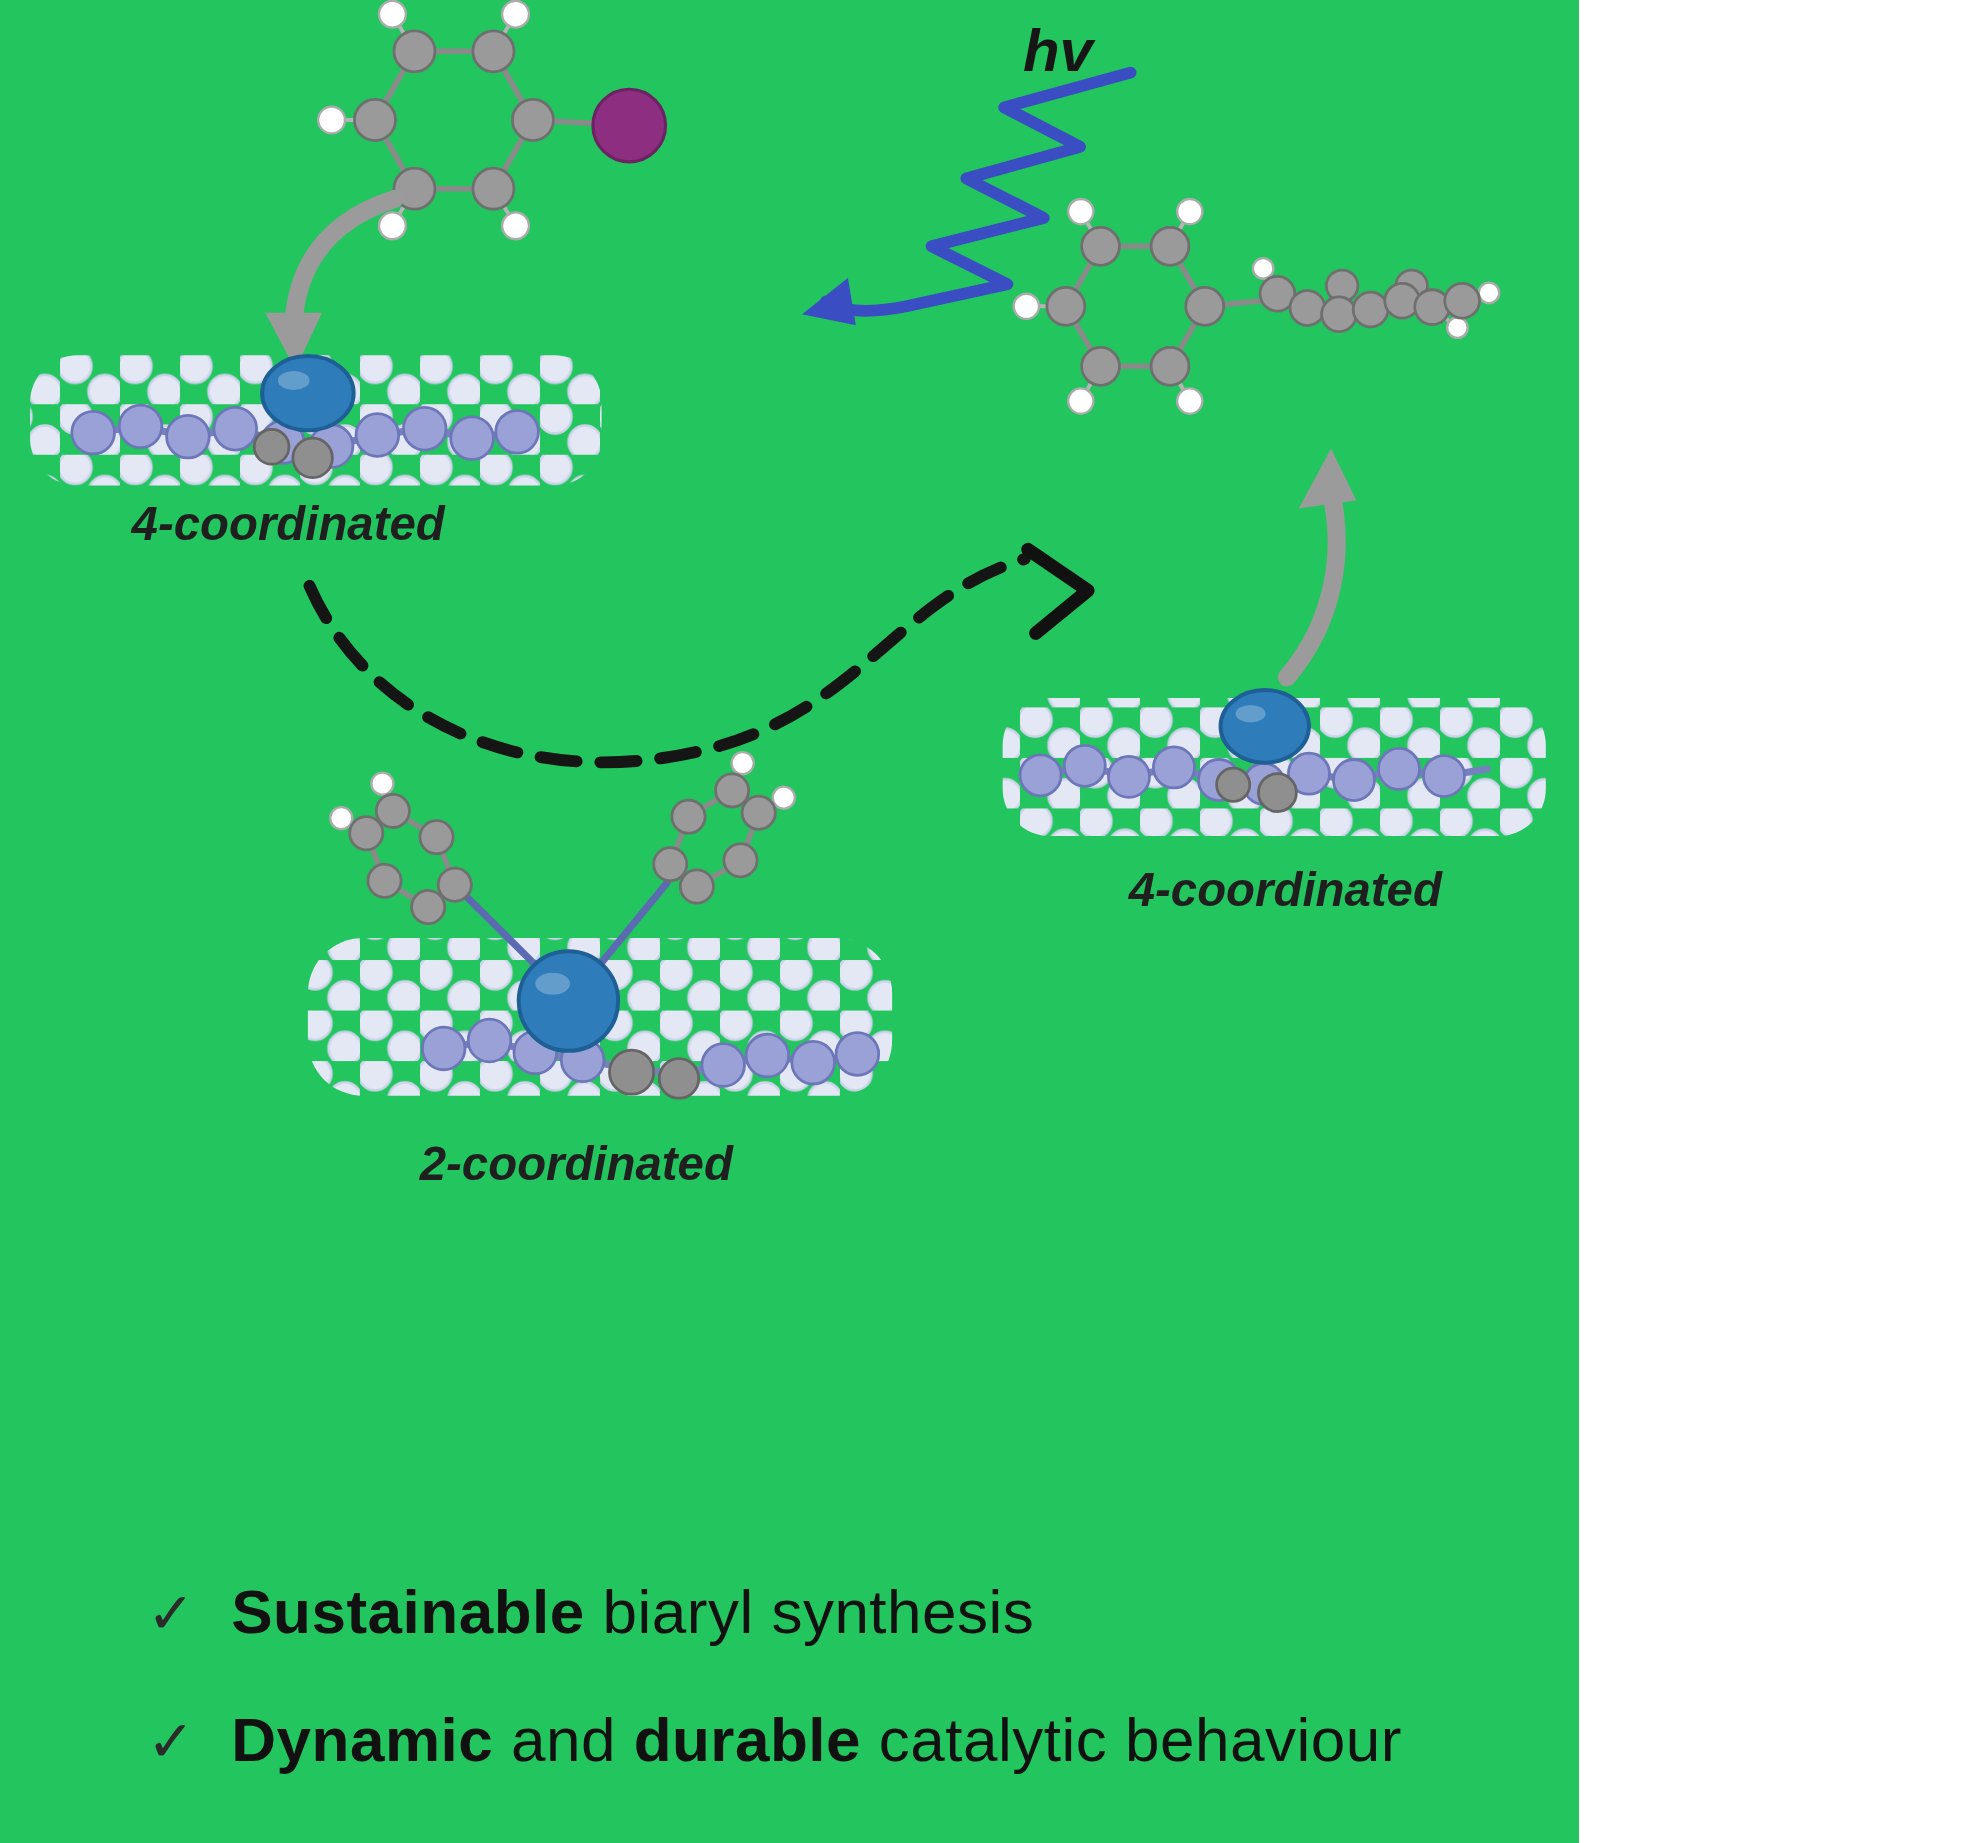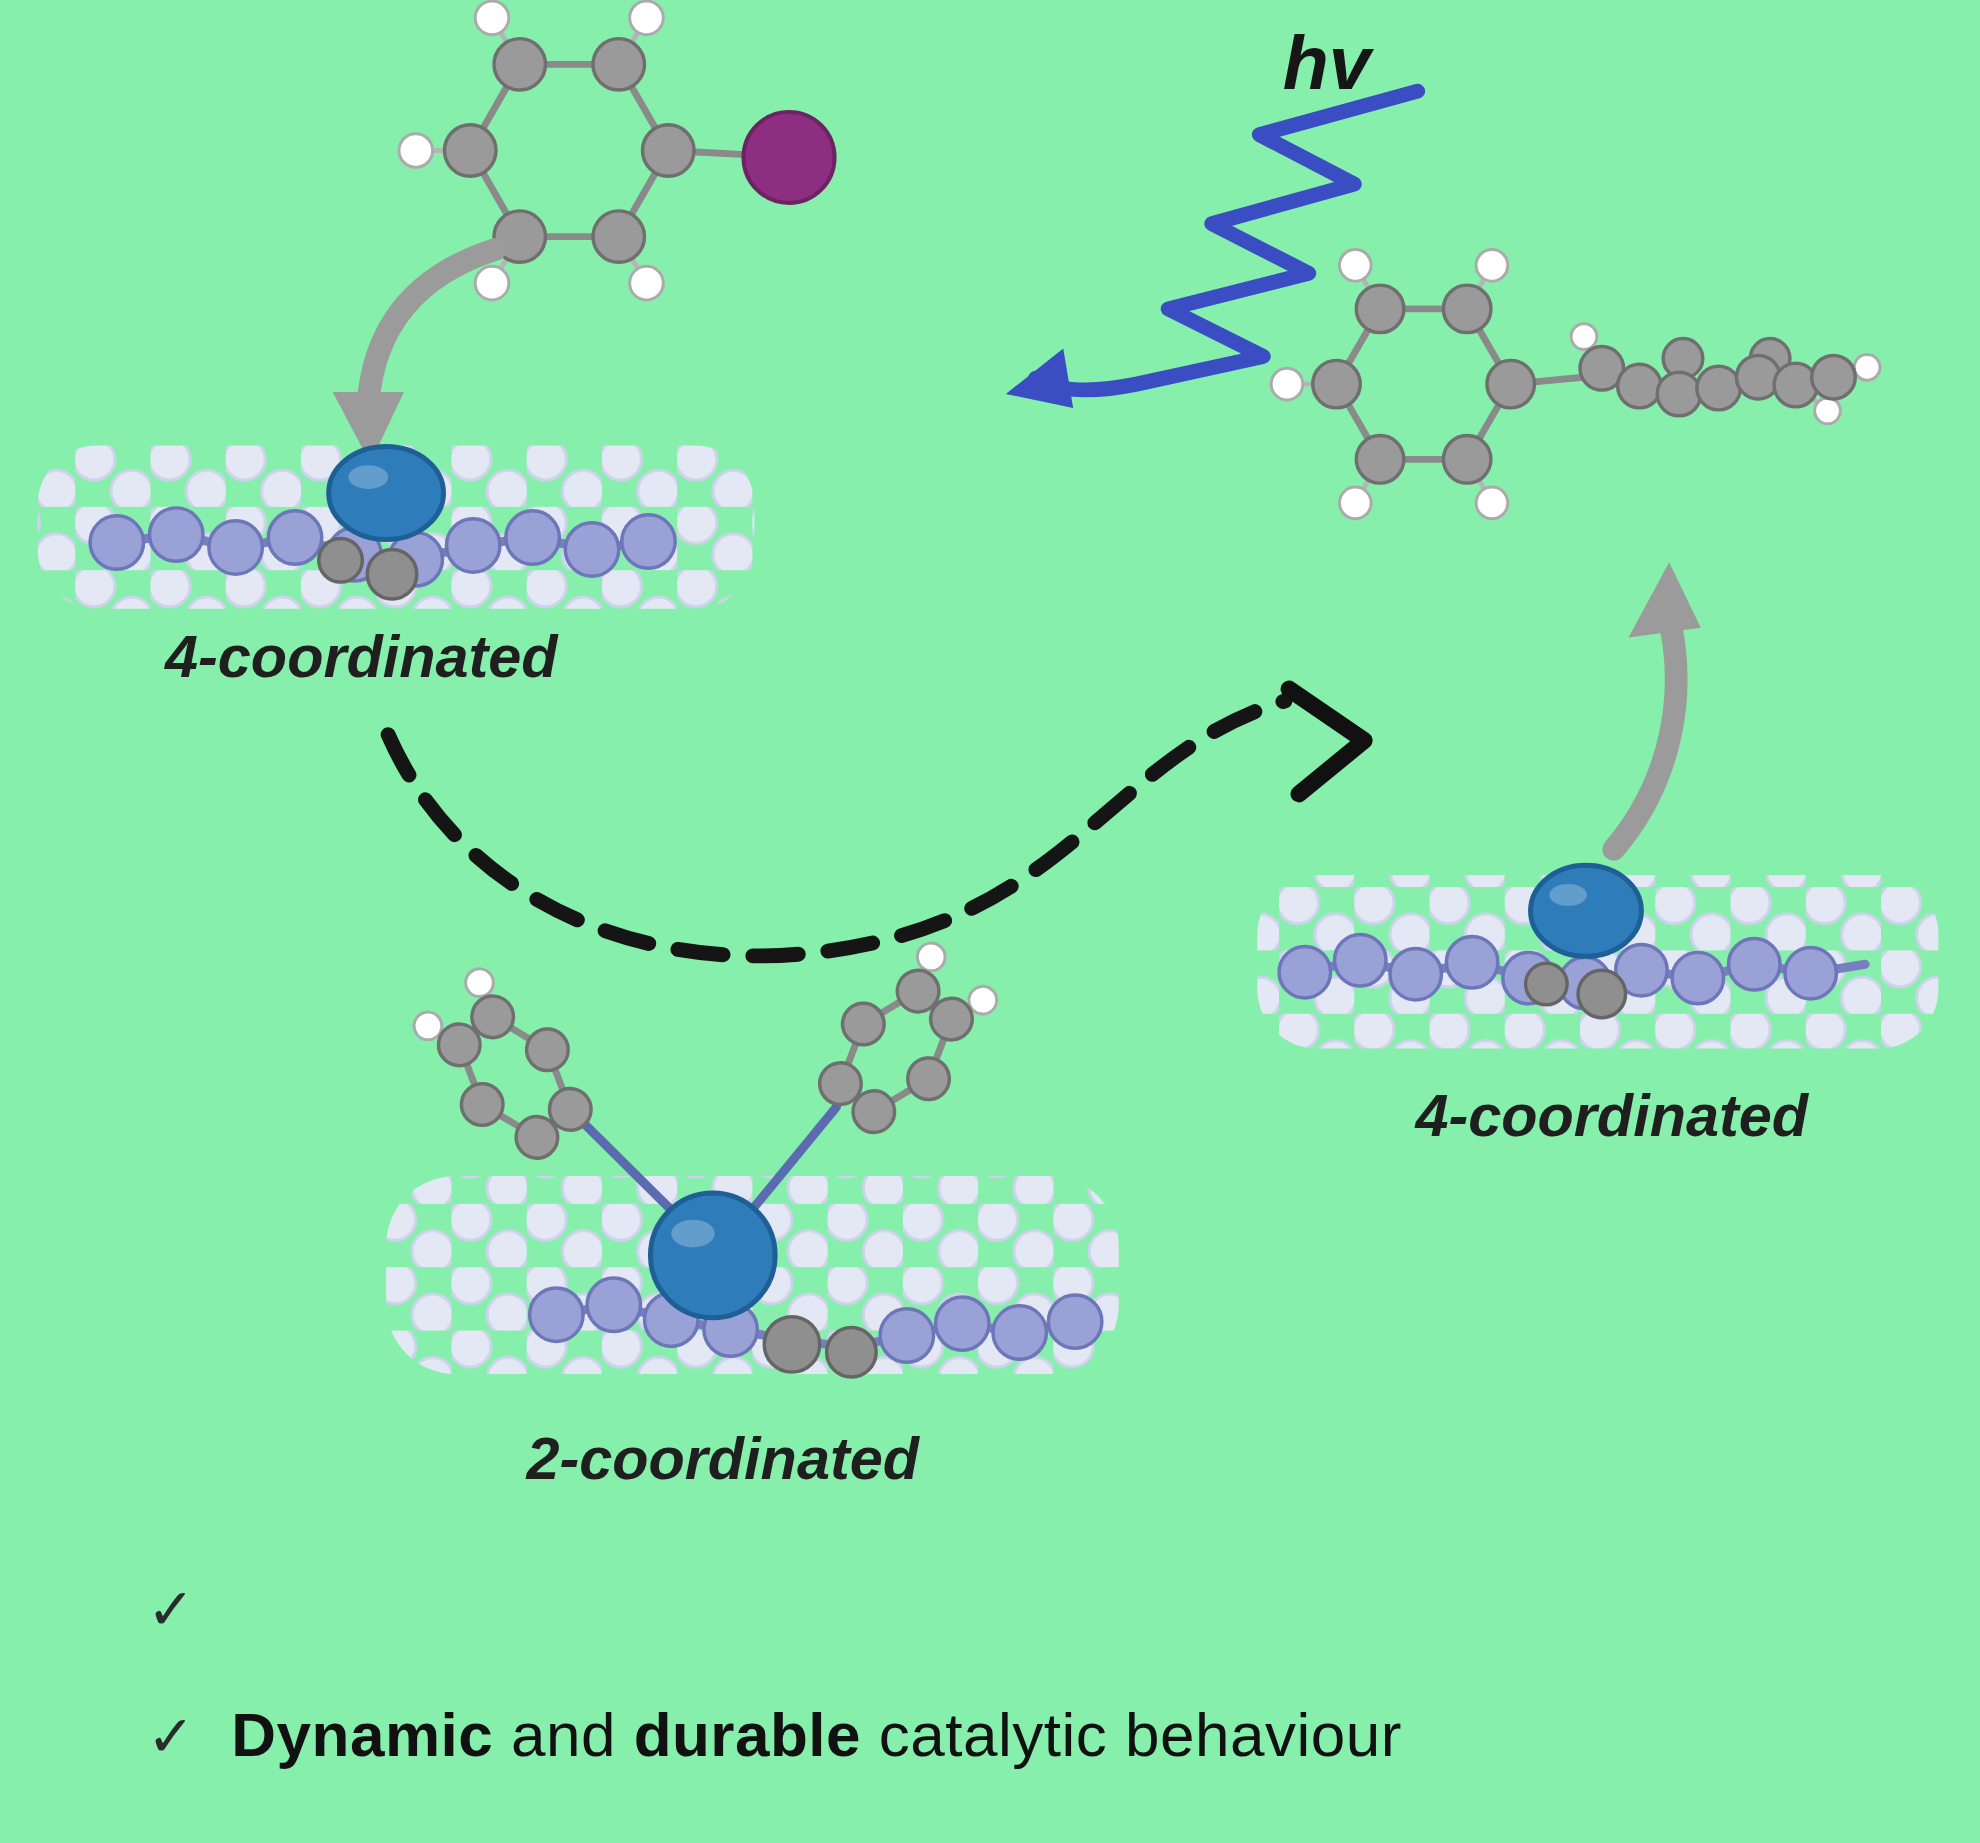--- a/index.html
+++ b/index.html
@@ -1,18 +1,18 @@
 <!DOCTYPE html>
 <html><head>
 <meta charset="utf-8">
 <style>
   html,body { margin:0; padding:0; background:#ffffff; }
   .page {
-    position:relative; width:1980px; height:1843px;
-    background:#86efac; overflow:hidden;
+    position:relative; width:1579px; height:1843px;
+    background:#22c55e; overflow:hidden;
     font-family:"Liberation Sans", sans-serif;
   }
   .fig { position:absolute; inset:0; }
 
   
   .c-atom { fill:#9a9a9a; stroke:#6f6f6f; stroke-width:3.5; }
   .h-atom { fill:#ffffff; stroke:#ababab; stroke-width:3; }
   .n-atom { fill:#99a1d6; stroke:#6d76b8; stroke-width:3.5; }
   .g-atom { fill:#8f8f8f; stroke:#656565; stroke-width:3.5; }
   .bond   { stroke:#8a8a8a; stroke-width:7; stroke-linecap:round; fill:none; }
@@ -232,20 +232,21 @@
         <circle class="c-atom" cx="1776" cy="381" r="22"></circle>
         <circle class="c-atom" cx="1814" cy="389" r="22"></circle>
         <circle class="c-atom" cx="1852" cy="381" r="22"></circle>
       </g>
     </g>
   </svg>
 
   <div class="checklist">
     <div class="check-item">
       <span class="check">✓</span>
+      <span><span class="b">Sustainable</span><span> biaryl synthesis</span></span>
     </div>
     <div class="check-item">
       <span class="check">✓</span>
       <span><span class="b">Dynamic</span><span> and </span><span class="b">durable</span><span> catalytic behaviour</span></span>
     </div>
   </div>
 
 </div>
 
 

